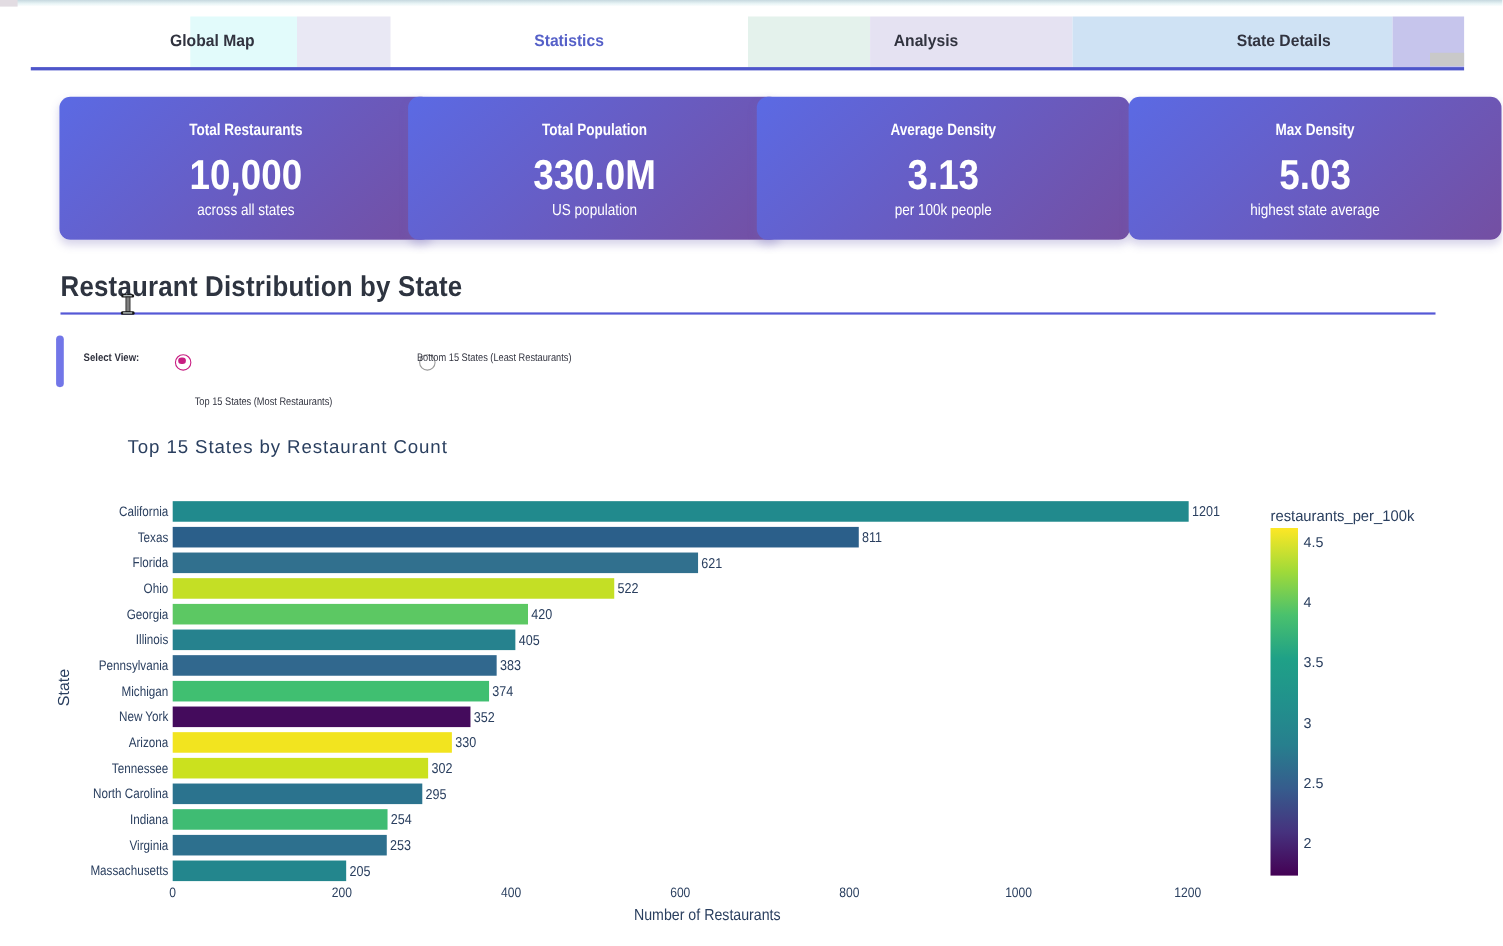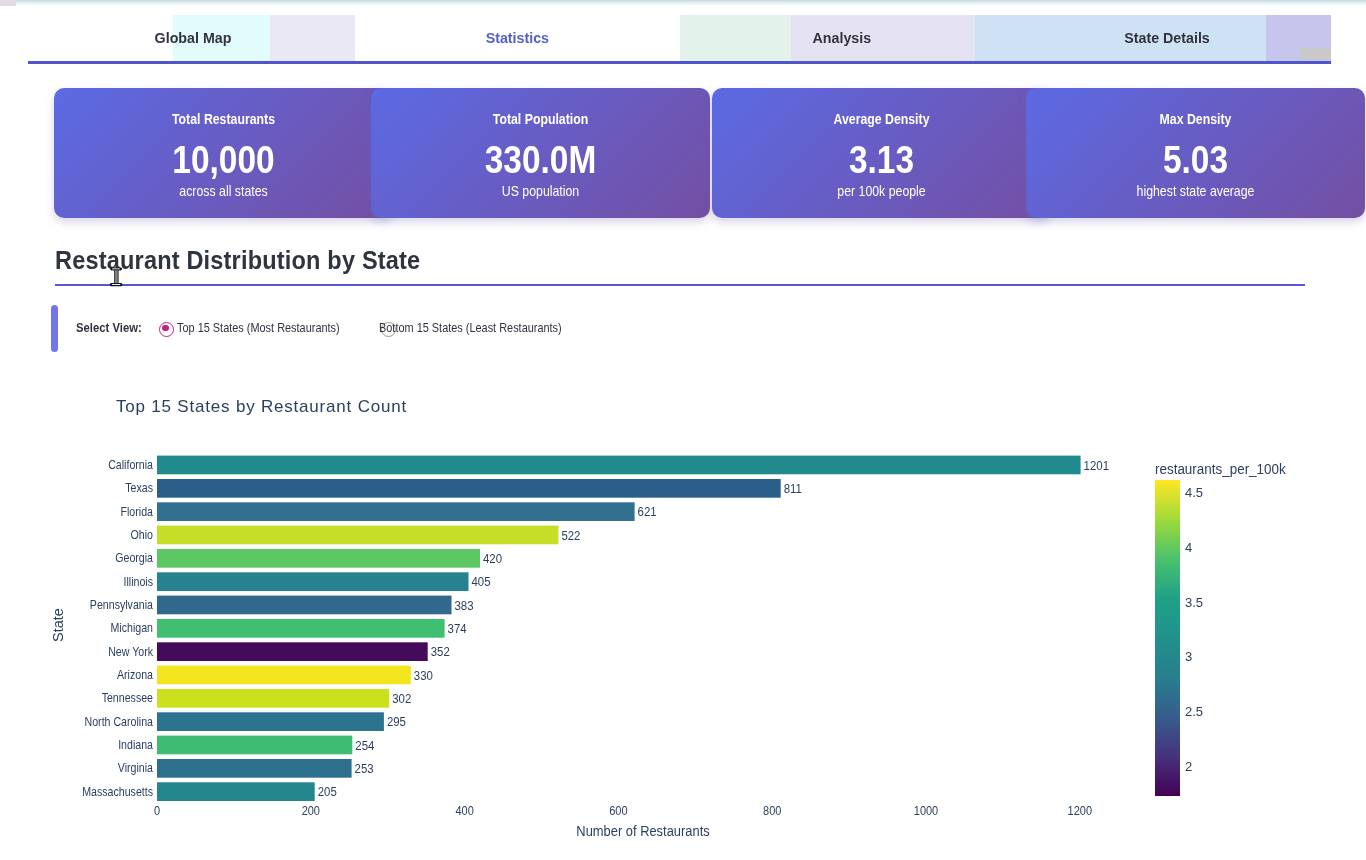--- a/index.html
+++ b/index.html
@@ -13,21 +13,21 @@
 .card { top:88px; width:339px; height:130px; border-radius:10px;
   background:linear-gradient(135deg,#5b6ae4 0%,#744fa2 100%);
   box-shadow:0 4px 8px rgba(110,100,180,.28); color:#fff; text-align:center; }
 .card .t { margin-top:22px; font-size:15px; font-weight:700; transform:scaleX(0.82); }
 .card .v { margin-top:12px; font-size:38px; font-weight:700; transform:scaleX(0.88); }
 .card .c { margin-top:1px; font-size:14.5px; transform:scaleX(0.85); }
 h2.head { position:absolute; left:55px; top:245px; font-size:26px; font-weight:700; color:#2e3440;
   letter-spacing:0.2px; transform:scaleX(0.905); transform-origin:left; white-space:nowrap; }
 .hrule { left:55px; top:283.5px; width:1250px; height:2px; background:#5558d6; }
 .accent { left:51px; top:305px; width:7px; height:47px; border-radius:4px; background:#7276e8; }
-.radiorow { left:76px; top:320px; font-size:13px; color:#31333f; white-space:nowrap; }
+.radiorow { left:76px; top:320px; font-size:10px; color:#31333f; white-space:nowrap; }
 .sv { font-weight:600; transform:scaleX(0.87); transform-origin:left; display:inline-block; }
 .rlabel { transform:scaleX(0.84); transform-origin:left; display:inline-block; }
 .radio { position:absolute; width:15px; height:15px; border-radius:50%; }
 .r1 { left:159px; top:321.5px; border:1.8px solid #c81e82; background:#fff; }
 .r1 i { position:absolute; left:2.4px; top:2.4px; width:6.4px; height:6.4px; border-radius:50%; background:#c81e82; display:block; }
 .r2 { left:381px; top:321.5px; border:1.6px solid #9a9a9a; background:#fff; }
 .cursor { left:109px; top:266px; }
 </style></head>
 <body>
 <div class="abs topline"></div>
@@ -48,21 +48,21 @@
 <div class="abs card" style="left:54px;">
     <div class="t">Total Restaurants</div>
     <div class="v">10,000</div>
     <div class="c">across all states</div>
   </div>
 <div class="abs card" style="left:371px;">
     <div class="t">Total Population</div>
     <div class="v">330.0M</div>
     <div class="c">US population</div>
   </div>
-<div class="abs card" style="left:712px;">
+<div class="abs card" style="left:688px;">
     <div class="t">Average Density</div>
     <div class="v">3.13</div>
     <div class="c">per 100k people</div>
   </div>
 <div class="abs card" style="left:1026px;">
     <div class="t">Max Density</div>
     <div class="v">5.03</div>
     <div class="c">highest state average</div>
   </div>
 
@@ -73,21 +73,21 @@
  <rect x="3.2" y="2.4" width="7.6" height="1" fill="#e8f4f4"></rect>
  <rect x="5.5" y="4" width="3.7" height="13.6" fill="#7f7f7f" stroke="#2a2a2a" stroke-width="0.8"></rect>
  <rect x="0.8" y="17" width="12.6" height="3.2" rx="1.5" fill="#141414"></rect>
  <rect x="2.9" y="18" width="8.3" height="1" fill="#e8f4f4"></rect>
 </svg>
 <div class="abs accent"></div>
 <div class="abs radiorow"><span class="sv">Select View:</span></div>
 <div class="abs radio r1">
     <i></i>
   </div>
-<div class="abs radiorow" style="left:177px;"><span class="rlabel">Top 15 States (Most Restaurants)</span></div>
+<div class="abs radiorow" style="left:177px;margin-top:40px;"><span class="rlabel">Top 15 States (Most Restaurants)</span></div>
 <div class="abs radio r2"></div>
 <div class="abs radiorow" style="left:379px;"><span class="rlabel">Bottom 15 States (Least Restaurants)</span></div>
 
 <svg class="abs" style="left:0;top:385px;" width="1366" height="475" viewBox="0 0 1366 475">
 <text x="116" y="27" font-size="17" fill="#2a3f5f" letter-spacing="0.8">Top 15 States by Restaurant Count</text>
 <rect x="157.0" y="70.6" width="923.6" height="18.7" fill="#218a8d"></rect>
 <g transform="translate(153 84.0) scale(0.85 1)">
       <text x="0" y="0" font-size="12.5" fill="#2a3f5f" text-anchor="end">California</text>
     </g>
 <g transform="translate(1083.6 84.5) scale(0.88 1)">

